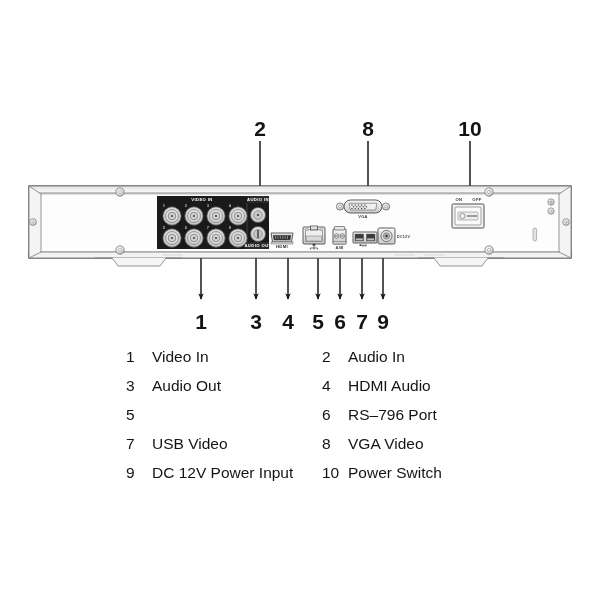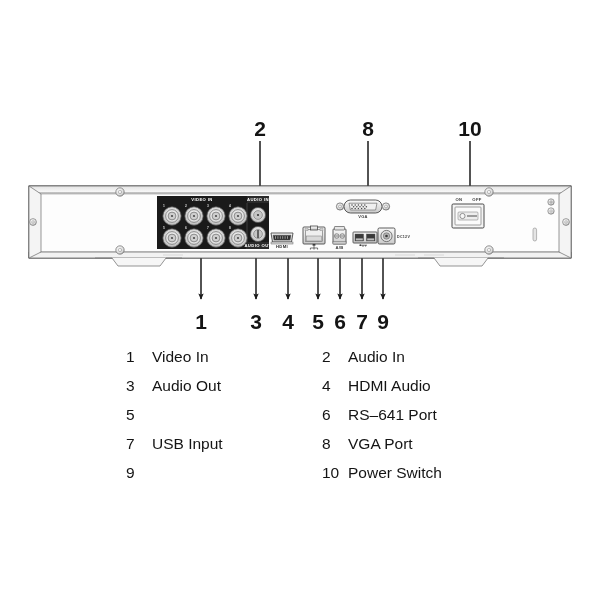--- a/index.html
+++ b/index.html
@@ -441,38 +441,39 @@
         <span class="legend-label">HDMI Audio</span>
       </div>
     </div>
 
     <div class="legend-row">
       <div class="legend-cell left">
         <span class="legend-num">5</span>
       </div>
       <div class="legend-cell right">
         <span class="legend-num">6</span>
-        <span class="legend-label">RS–641 Port</span>
+        <span class="legend-label">RS–796 Port</span>
       </div>
     </div>
 
     <div class="legend-row">
       <div class="legend-cell left">
         <span class="legend-num">7</span>
-        <span class="legend-label">USB Input</span>
+        <span class="legend-label">USB Video</span>
       </div>
       <div class="legend-cell right">
         <span class="legend-num">8</span>
-        <span class="legend-label">VGA Port</span>
+        <span class="legend-label">VGA Video</span>
       </div>
     </div>
 
     <div class="legend-row">
       <div class="legend-cell left">
         <span class="legend-num">9</span>
+        <span class="legend-label">DC 12V Power Input</span>
       </div>
       <div class="legend-cell right">
         <span class="legend-num">10</span>
         <span class="legend-label">Power Switch</span>
       </div>
     </div>
 
   </div>
 
 </div>

